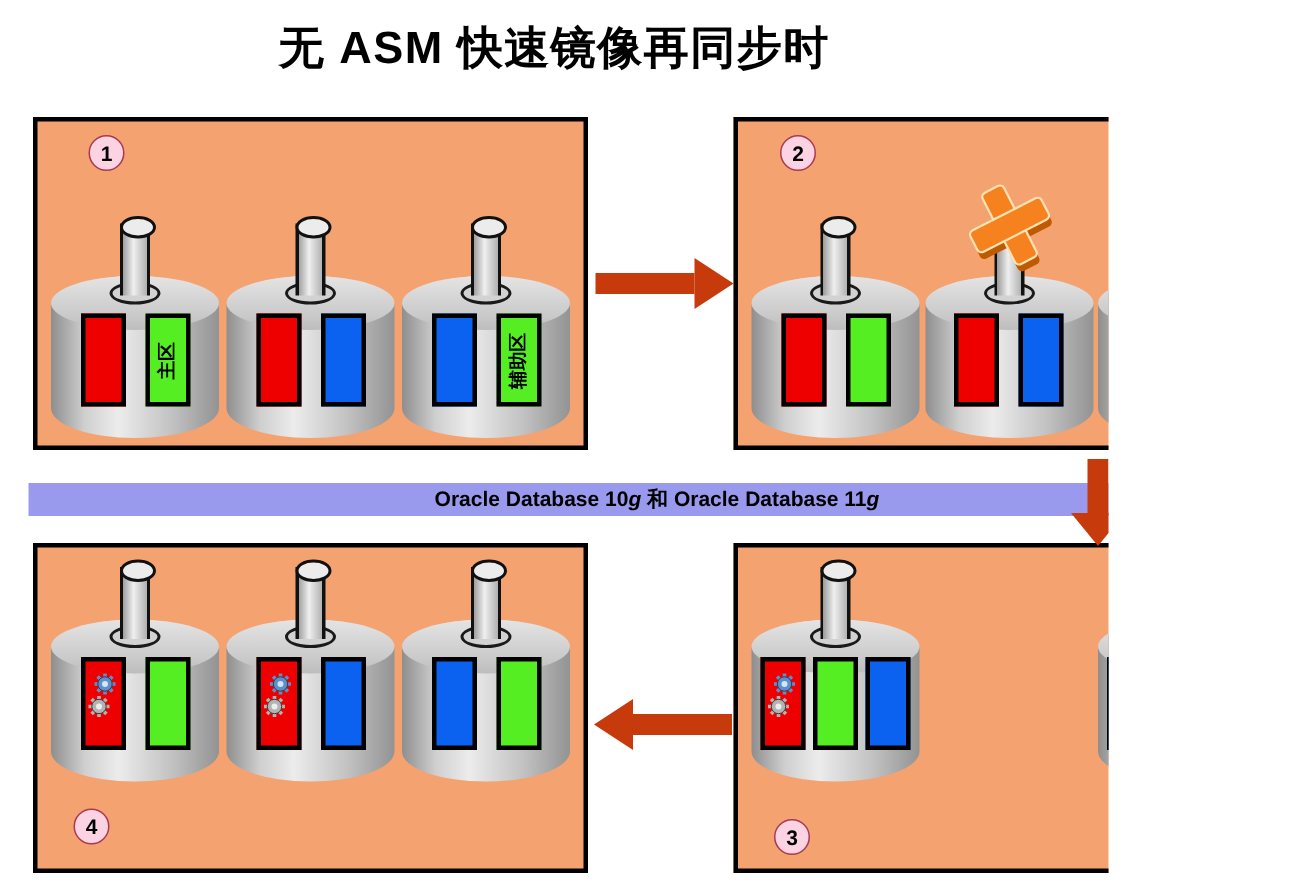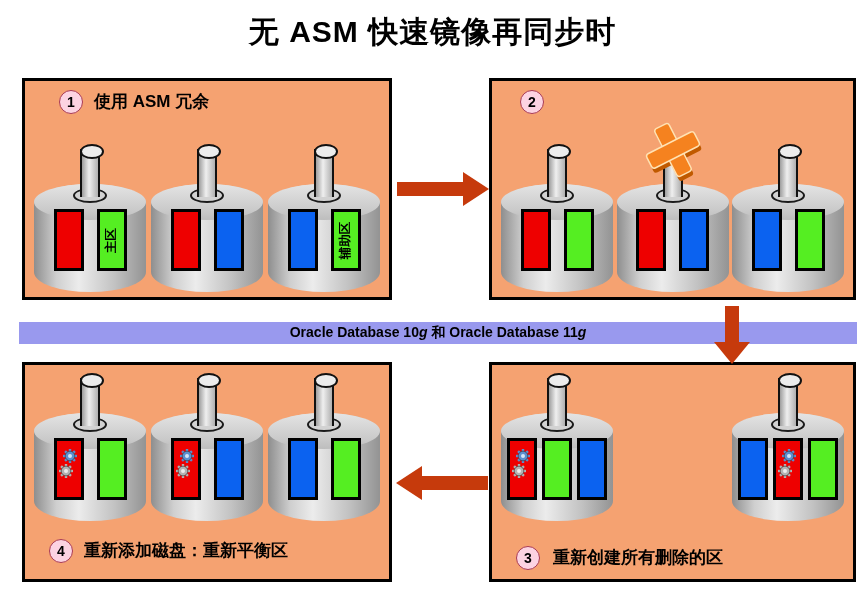--- a/index.html
+++ b/index.html
@@ -1,18 +1,18 @@
 <!DOCTYPE html>
 <html style="--panel-bg: #f5a271; --panel-border: #000000; --bar-bg: #9999ee; --arrow: #c63a0c; --extent-red: #ee0000; --extent-green: #55ee22; --extent-blue: #0b62f0; --badge-bg: #fcd3e2; --badge-border: #a93a52; --fail-x-fill: #f5821f; --fail-x-shadow: #c05a00; --gear-blue: #5b8fd0; --gear-gray: #b3b3b3;"><head>
 <meta charset="utf-8">
 <style>
   * { margin:0; padding:0; box-sizing:border-box; }
   html,body { background:#fff; }
   body { font-family:"Liberation Sans","DejaVu Sans",sans-serif; }
-  .stage { position:relative; width:865px; height:593px; background:#fff; overflow:hidden; }
+  .stage { position:relative; width:739px; height:593px; background:#fff; overflow:hidden; }
 
   .slide-title {
     position:absolute; top:12px; left:0; width:100%;
     text-align:center; font-size:30px; font-weight:bold; color:#000;
     letter-spacing:1px;
   }
 
   
   .panel {
     position:absolute; background:var(--panel-bg);
@@ -130,23 +130,20 @@
 </head>
 <body>
 
 <div class="stage">
 
   <div class="slide-title">无 ASM 快速镜像再同步时</div>
 
   <section class="panel p0">
     <div class="caption">
       <span class="badge">1</span>
-      <span class="caption-text">
-          <div>使用 ASM 冗余</div>
-        </span>
     </div>
     <div class="disks">
         <div class="disk">
           <div class="body"></div>
           <div class="top-face"></div>
           <div class="hub"></div>
           <div class="spindle"></div>
           <div class="extents ">
             <div class="extent red"></div>
             <div class="extent green">
@@ -234,21 +231,20 @@
   </section>
 
   <div class="oracle-bar">
     <span class="bar-text"><span>Oracle Database 10</span><i>g</i><span> 和 Oracle Database 11</span><i>g</i></span>
   </div>
 
   <section class="panel p2">
     <div class="caption">
       <span class="badge">3</span>
       <span class="caption-text">
-          <div>重新创建所有删除的区</div>
         </span>
     </div>
     <div class="disks">
         <div class="disk">
           <div class="body"></div>
           <div class="top-face"></div>
           <div class="hub"></div>
           <div class="spindle"></div>
           <div class="extents n3">
             <div class="extent red">
@@ -312,23 +308,20 @@
             </div>
             <div class="extent green"></div>
           </div>
         </div>
       </div>
   </section>
 
   <section class="panel p3">
     <div class="caption">
       <span class="badge">4</span>
-      <span class="caption-text">
-          <div>重新添加磁盘：重新平衡区</div>
-        </span>
     </div>
     <div class="disks">
         <div class="disk">
           <div class="body"></div>
           <div class="top-face"></div>
           <div class="hub"></div>
           <div class="spindle"></div>
           <div class="extents ">
             <div class="extent red">
               <span class="gears">

